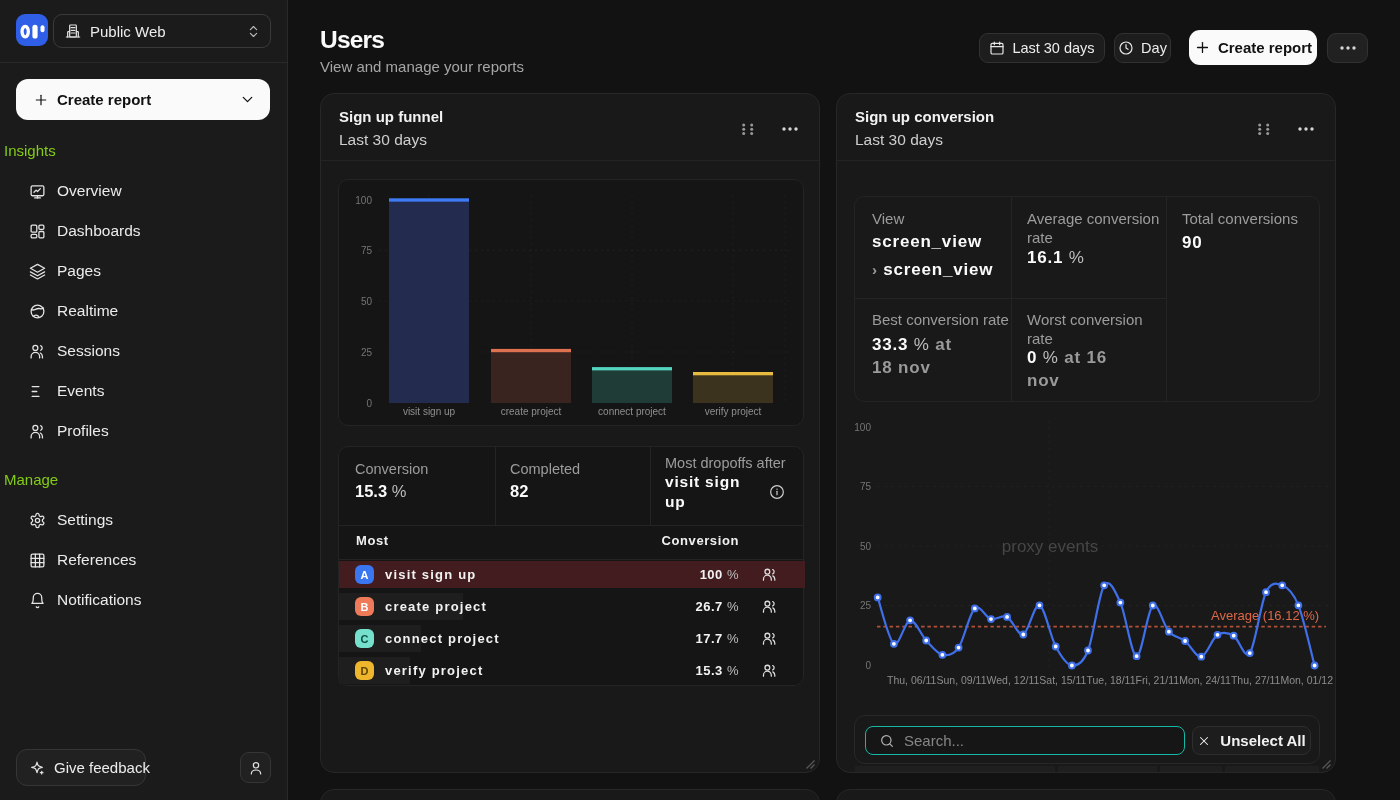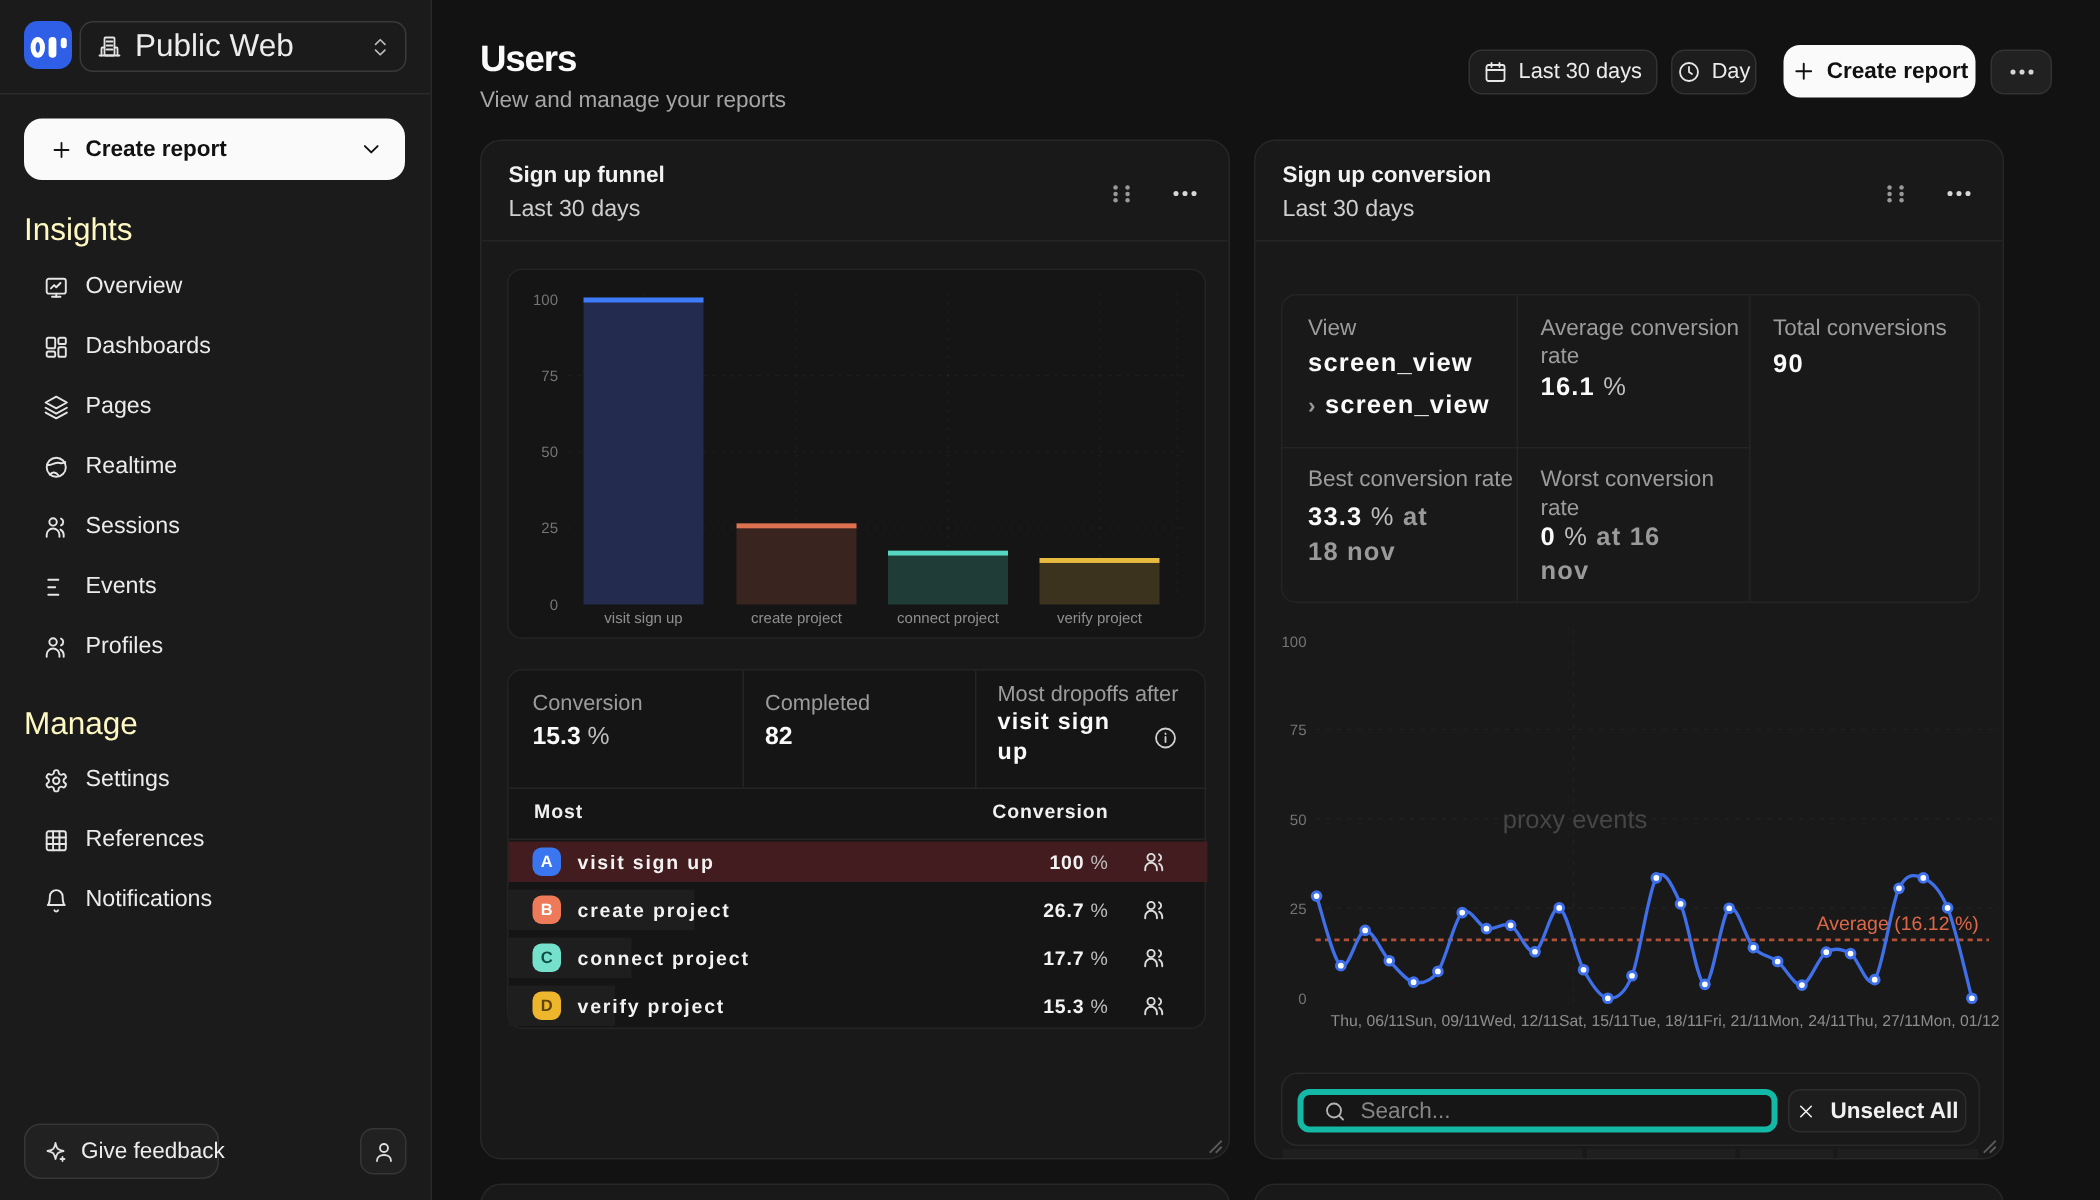--- a/index.html
+++ b/index.html
@@ -5,28 +5,28 @@
   font-family:"Liberation Sans",sans-serif; -webkit-font-smoothing:antialiased; }
 svg { display:block; }
 
 
 #sidebar { position:absolute; left:0; top:0; width:288px; height:800px;
   background:#1b1b1b; border-right:1px solid #292929; }
 #sb-top { position:absolute; left:0; top:0; width:100%; height:63px; border-bottom:1px solid #292929; }
 #logo { position:absolute; left:16px; top:14px; width:32px; height:32px; border-radius:9px;
   background:#2e5fe6; }
 #org { position:absolute; left:53px; top:14px; width:218px; height:34px; border:1px solid #3a3a3a;
-  border-radius:9px; display:flex; align-items:center; color:#ececec; font-size:21px; }
+  border-radius:9px; display:flex; align-items:center; color:#ececec; font-size:15px; }
 #org .bic { margin:0 9px 0 11px; color:#e3e3e3; display:flex; }
 #org .cud { position:absolute; right:9px; top:9px; color:#bdbdbd; }
 #create-btn { position:absolute; left:16px; top:79px; width:254px; height:41px; background:#fafafa;
   border-radius:12px; display:flex; align-items:center; color:#111; font-size:15px; font-weight:700; }
 #create-btn .pl { margin:0 8px 0 17px; display:flex; }
 #create-btn .cd { position:absolute; right:14px; top:12px; display:flex; }
-.sb-label { position:absolute; left:16px; color:#fef9c3; font-size:21px; }
+.sb-label { position:absolute; left:4px; color:#84cc16; font-size:15px; }
 .nav { position:absolute; left:16px; right:10px; }
 .nav-item { height:40px; display:flex; align-items:center; color:#ebebeb; font-size:15.5px; }
 .nav-ic { width:17px; margin:0 11px 0 13px; display:flex; color:#e5e5e5; }
 #feedback { position:absolute; left:16px; top:749px; width:130px; height:37px; white-space:nowrap; border:1px solid #363636;
   border-radius:11px; background:#212121; display:flex; align-items:center; color:#ededed; font-size:15px; }
 #feedback .ic { margin:0 9px 0 12px; display:flex; color:#e0e0e0; }
 #personbtn { position:absolute; left:240px; top:752px; width:31px; height:31px; border:1px solid #363636;
   border-radius:9px; background:#212121; display:flex; align-items:center; justify-content:center; color:#e0e0e0; }
 
 
@@ -60,21 +60,21 @@
 .fppl { position:absolute; right:25px; top:5px; color:#dcdcdc; }
 
 
 #cgrid { position:absolute; left:17px; top:102px; width:466px; height:206px; border:1px solid #242424; border-radius:10px; }
 .cg-label { position:absolute; font-size:15px; color:#9c9c9c; line-height:19px; }
 .cg-val { position:absolute; font-weight:700; font-size:17px; letter-spacing:0.8px; color:#fafafa; line-height:28px; }
 .cg-dim { color:#9a9a9a; }
 
 
 #srch-wrap { position:absolute; left:17px; top:621px; width:466px; height:49px; border:1px solid #282828; border-radius:11px; }
-#srch { position:absolute; left:10px; top:10px; width:320px; height:29px; border:4px solid #14b8a6; background:#161616;
+#srch { position:absolute; left:10px; top:10px; width:320px; height:29px; border:1px solid #14b8a6; background:#161616;
   border-radius:8px; display:flex; align-items:center; color:#868686; font-size:15px; }
 #srch .ic { margin:0 9px 0 13px; display:flex; color:#b5b5b5; }
 #unselect { position:absolute; left:337px; top:10px; width:119px; height:29px; border:1px solid #2e2e2e; background:#1d1d1d;
   border-radius:8px; display:flex; align-items:center; justify-content:center; gap:9px; color:#f0f0f0; font-size:15px; font-weight:600; }
 .tseg { position:absolute; top:672px; height:10px; background:#1f1f1f; }
 .rsz { position:absolute; right:4px; bottom:3px; }
 </style></head>
 <body>
 
 <div id="sidebar">

